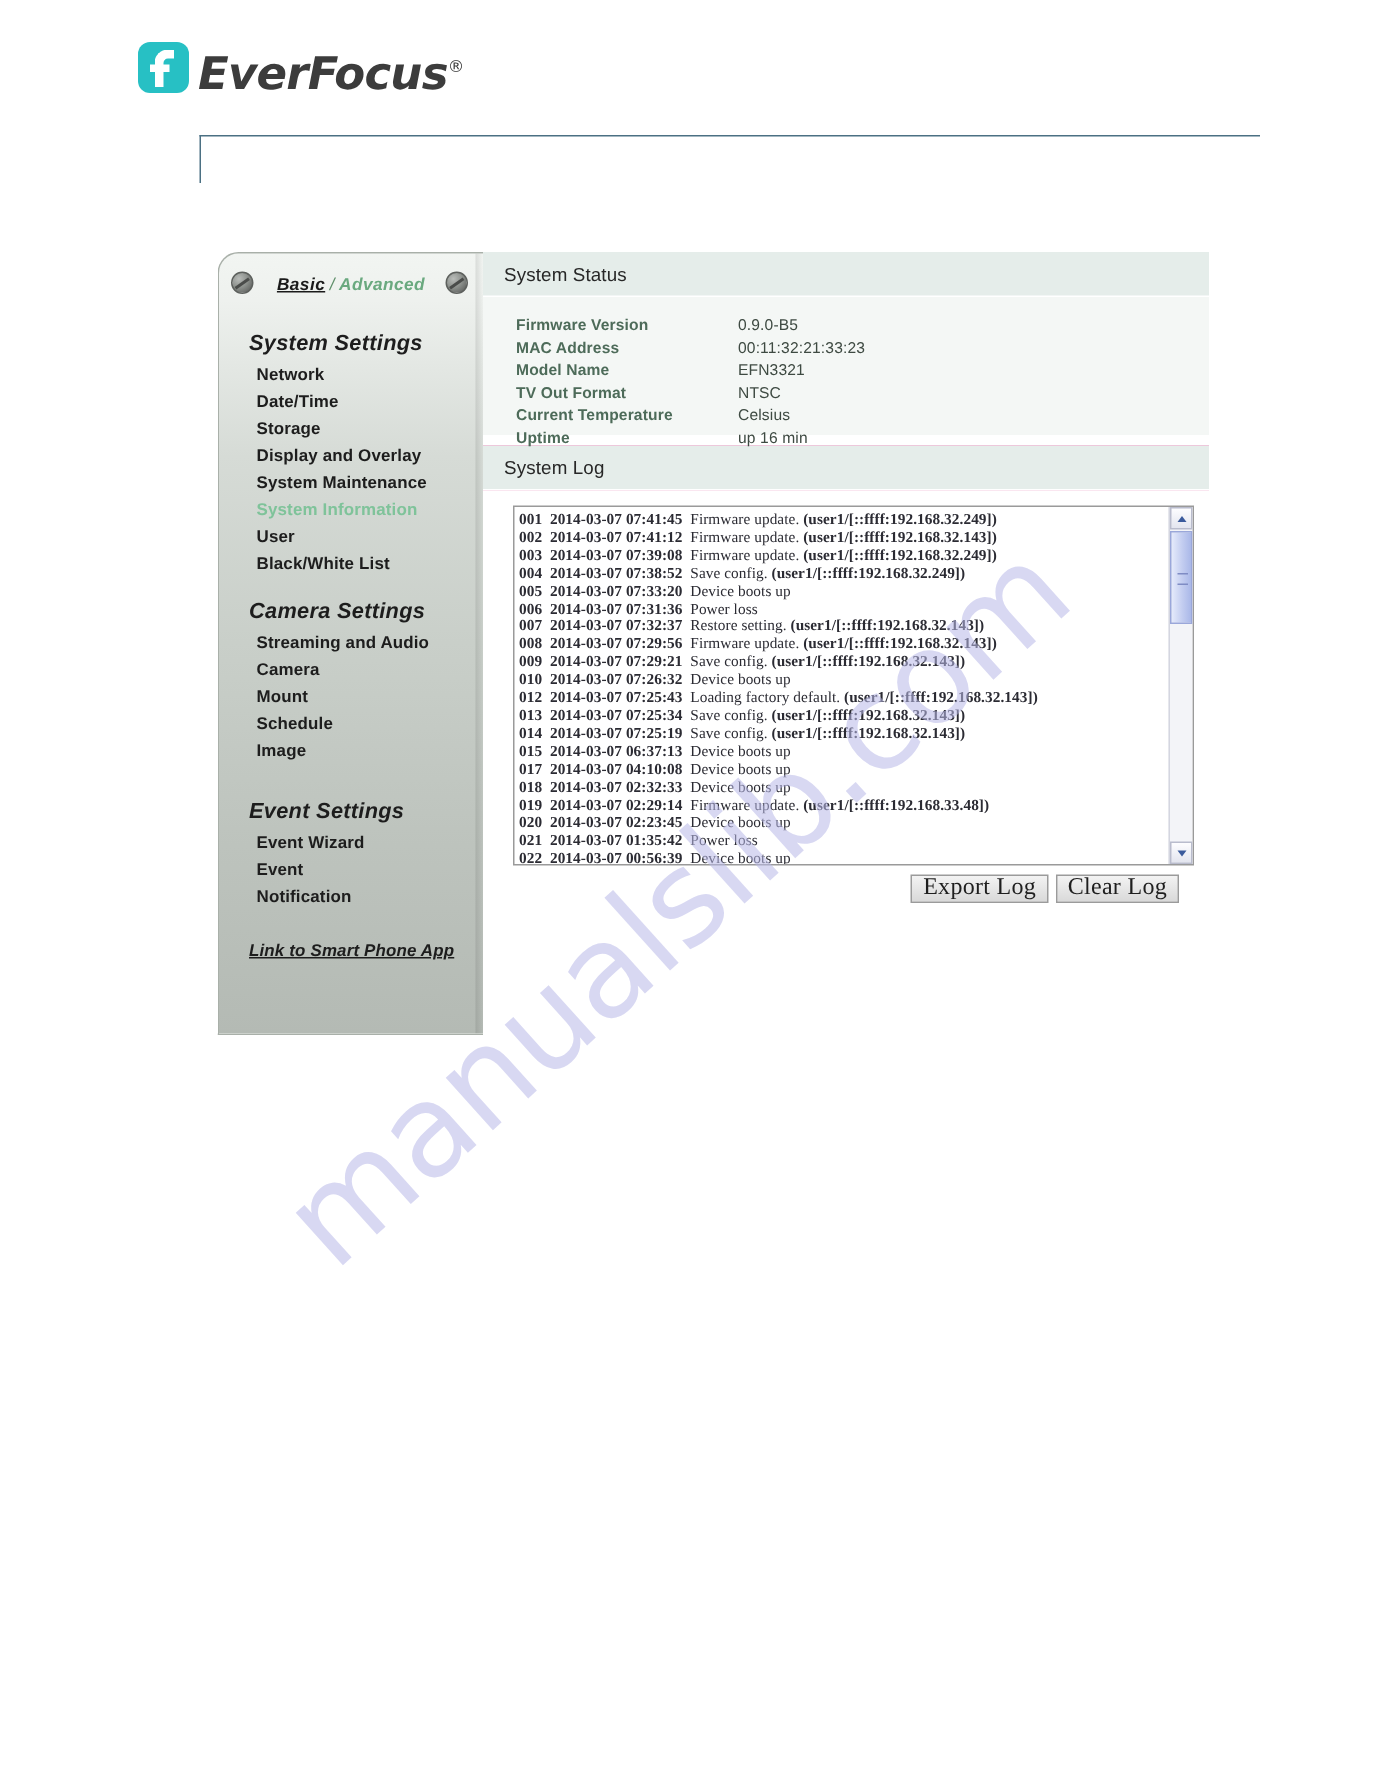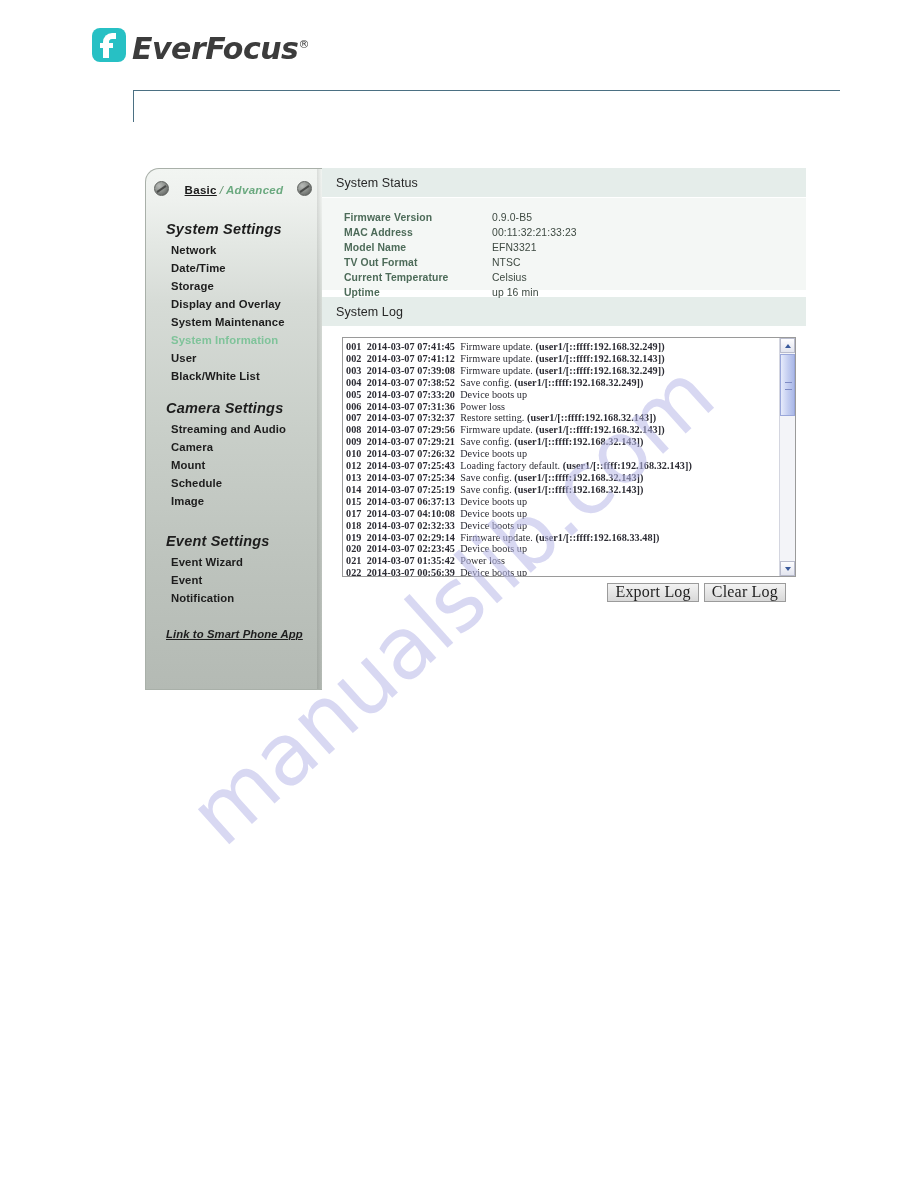--- a/index.html
+++ b/index.html
@@ -166,20 +166,21 @@
     width: 11px;
     height: 2px;
     background: #4a4c4a;
     transform: rotate(-35deg);
   }
   .screw.left { left: 8px; }
   .screw.right { right: 10px; }
   .tab-basic {
     font-size: 11.5px;
     font-weight: bold;
+    font-style: italic;
     color: #1a1a1a;
     text-decoration: underline;
     letter-spacing: .3px;
   }
   .tab-sep {
     font-size: 11.5px;
     color: #5f8f6a;
     margin: 0 3px;
     font-style: italic;
   }

